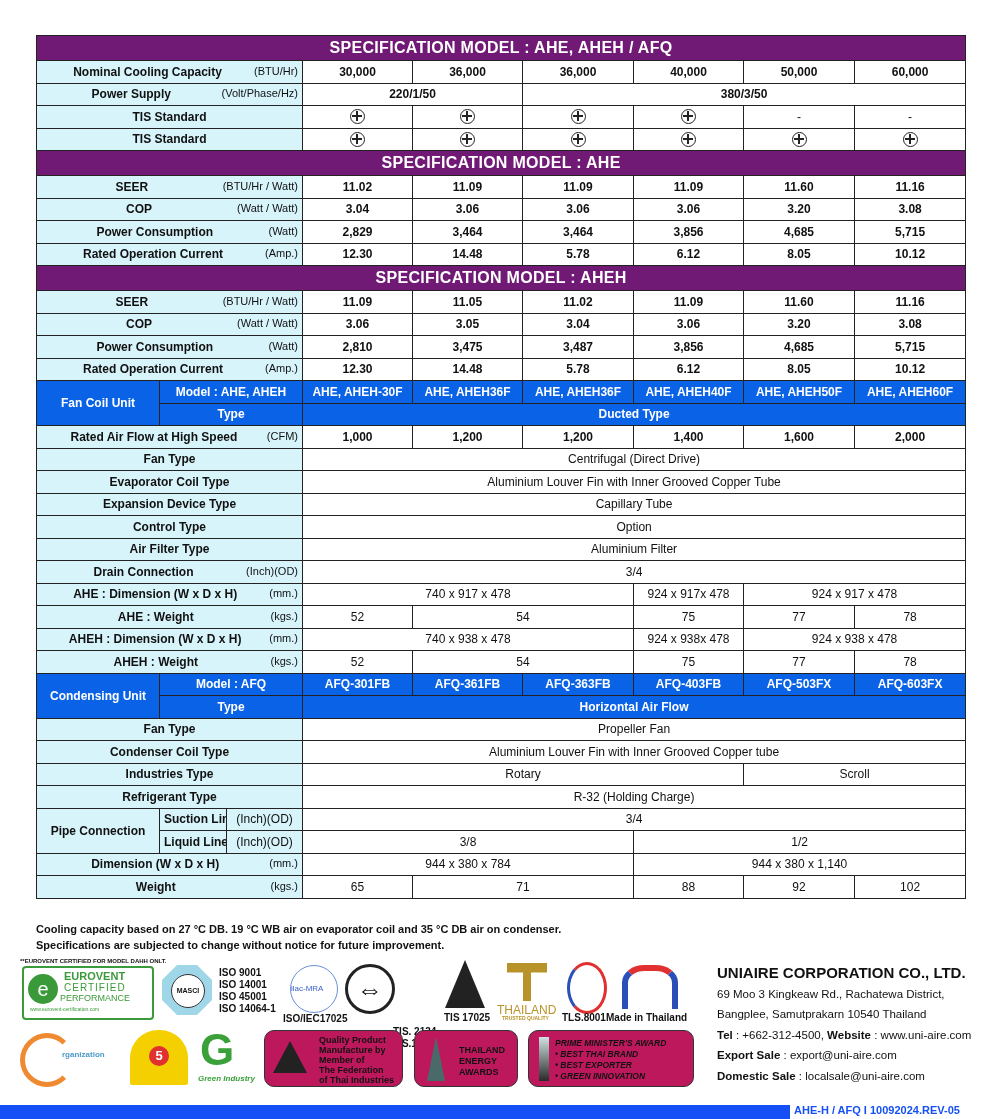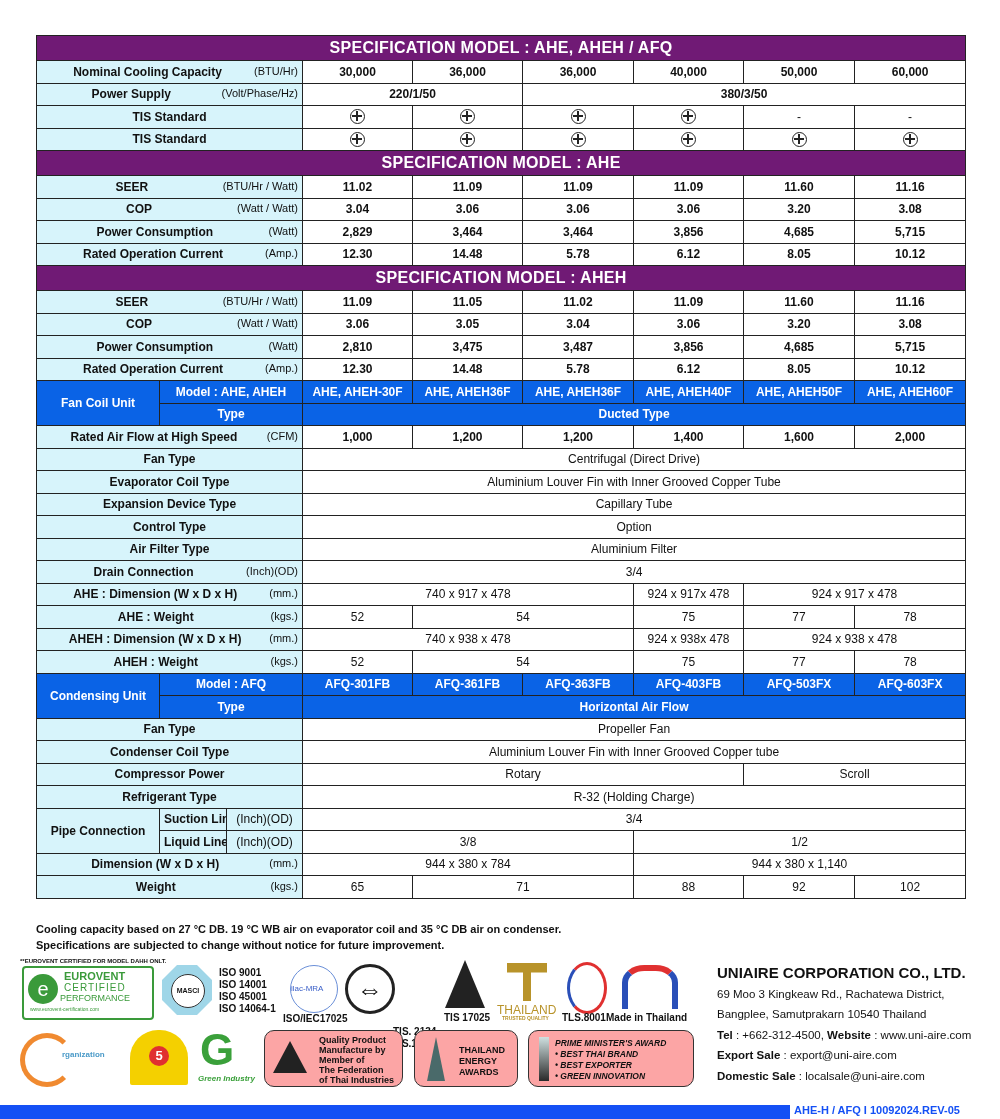--- a/index.html
+++ b/index.html
@@ -15,21 +15,21 @@
   td.sub{background:#d7f4fb;font-weight:bold;font-size:11.5px;text-align:left;}
   td.subu{background:#d7f4fb;font-size:11px;}
   .tis{display:inline-block;width:13px;height:13px;border:1.5px solid #222;border-radius:50%;position:relative;vertical-align:middle;}
   .tis::before{content:"";position:absolute;left:5px;top:1px;width:2px;height:10px;background:#222;}
   .tis::after{content:"";position:absolute;left:1px;top:5px;width:10px;height:2px;background:#222;}
   .note{position:absolute;left:36px;font-size:11px;font-weight:bold;}
   .logo{position:absolute;font-size:10px;font-weight:bold;}
   .company{position:absolute;left:717px;top:963px;font-size:11.5px;line-height:20.5px;}
   .company .name{font-size:15px;font-weight:bold;}
   .company b{font-weight:bold;}
-  .box{position:absolute;border:1.5px solid #333;border-radius:10px;background:#fca5a5;}
+  .box{position:absolute;border:1.5px solid #333;border-radius:10px;background:#be185d;}
   .footer-bar{position:absolute;left:0;top:1105px;width:790px;height:14px;background:#1450f5;}
   .footer-text{position:absolute;left:794px;top:1104px;font-size:11px;font-weight:bold;color:#1450f5;}
 </style>
 </head>
 <body>
 
 <table class="spec">
   <colgroup>
     <col style="width:123px">
       <col style="width:67px">
@@ -258,21 +258,21 @@
   </tr>
   <tr>
         <td class="lbl" colspan="3">Fan Type</td>
         <td class="plain" colspan="6">Propeller Fan</td>
       </tr>
   <tr>
         <td class="lbl" colspan="3">Condenser Coil Type</td>
         <td class="plain" colspan="6">Aluminium Louver Fin with Inner Grooved Copper tube</td>
       </tr>
   <tr>
-    <td class="lbl" colspan="3">Compressor Power</td>
+    <td class="lbl" colspan="3">Industries Type</td>
     <td class="plain" colspan="4">Rotary</td>
     <td class="plain" colspan="2">Scroll</td>
   </tr>
   <tr>
         <td class="lbl" colspan="3">Refrigerant Type</td>
         <td class="plain" colspan="6">R-32 (Holding Charge)</td>
       </tr>
   <tr>
     <td class="lbl" rowspan="2">Pipe Connection</td>
     <td class="sub">Suction Line</td>

